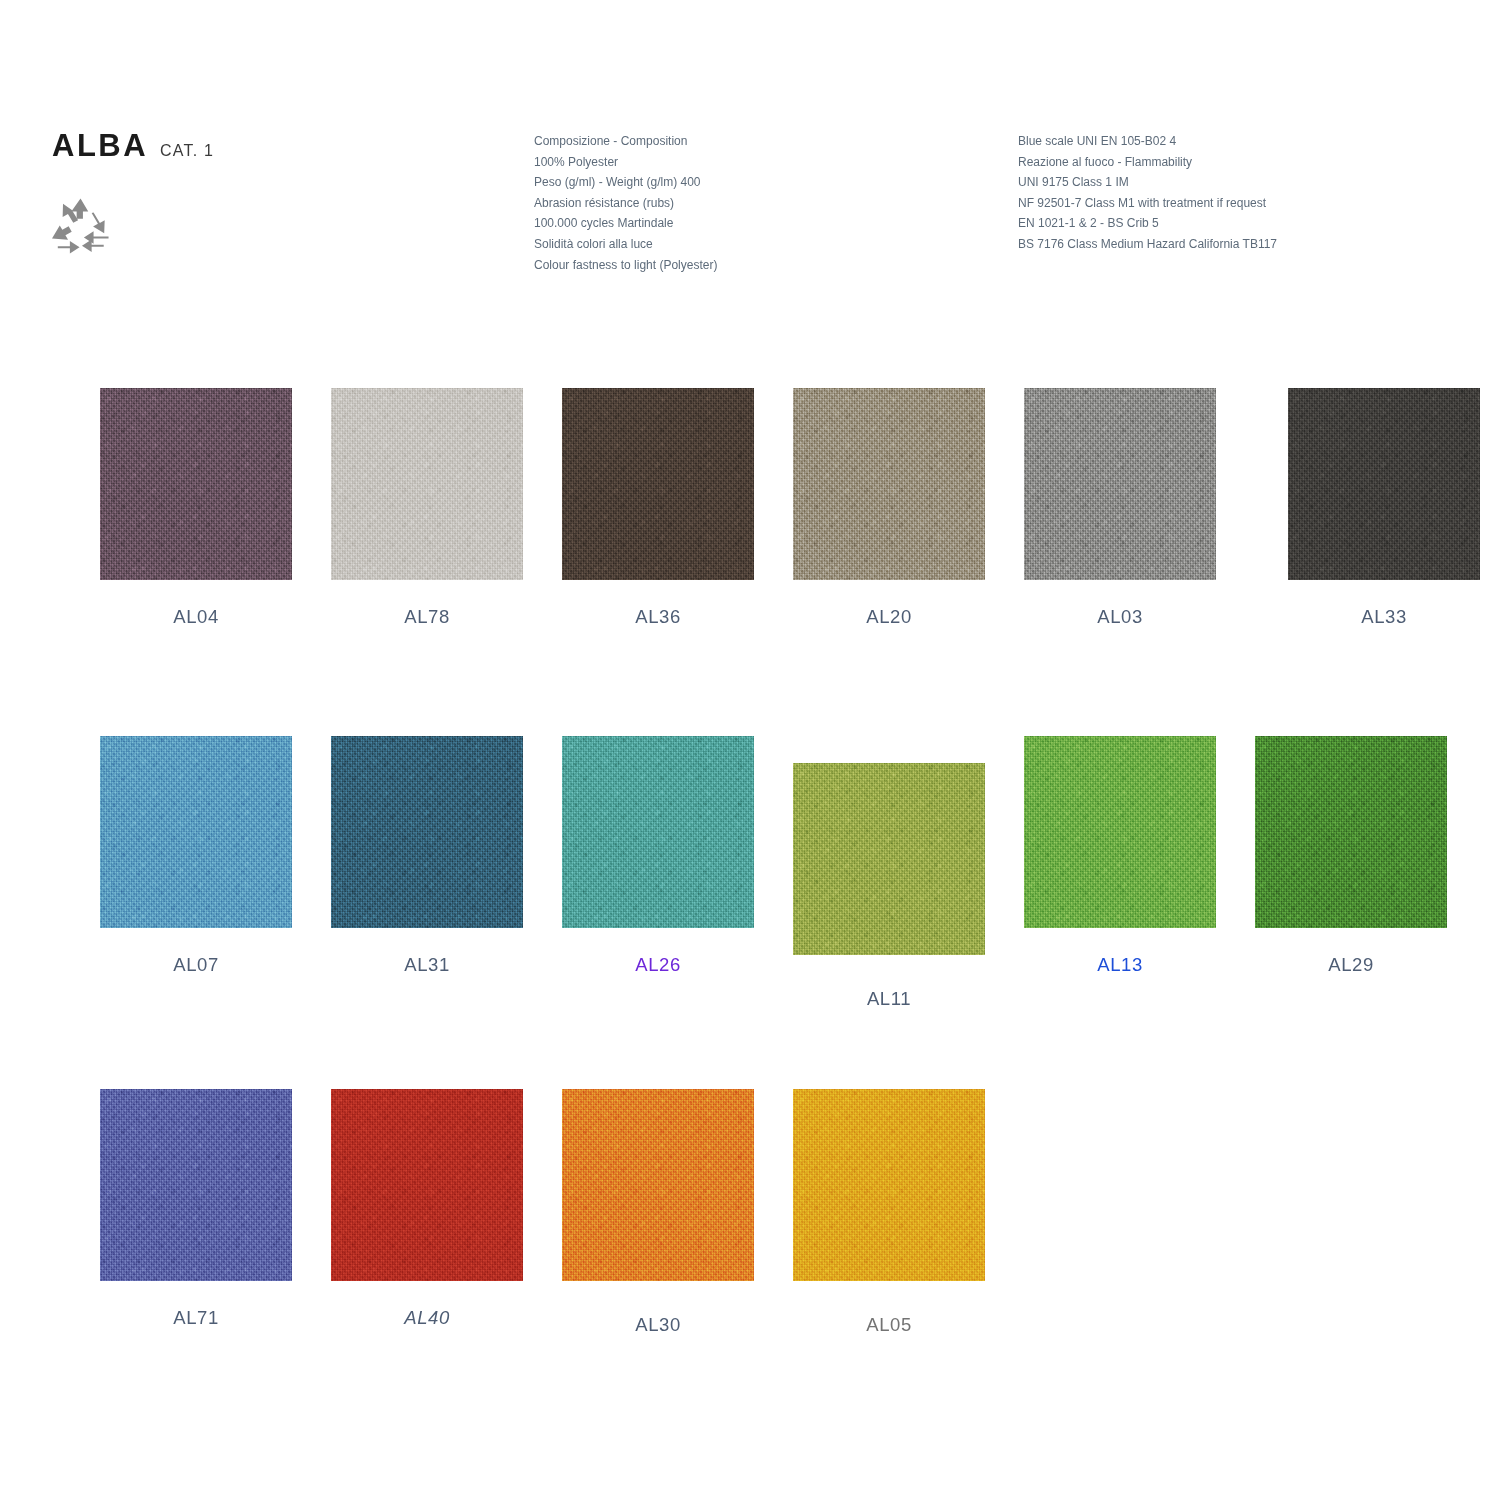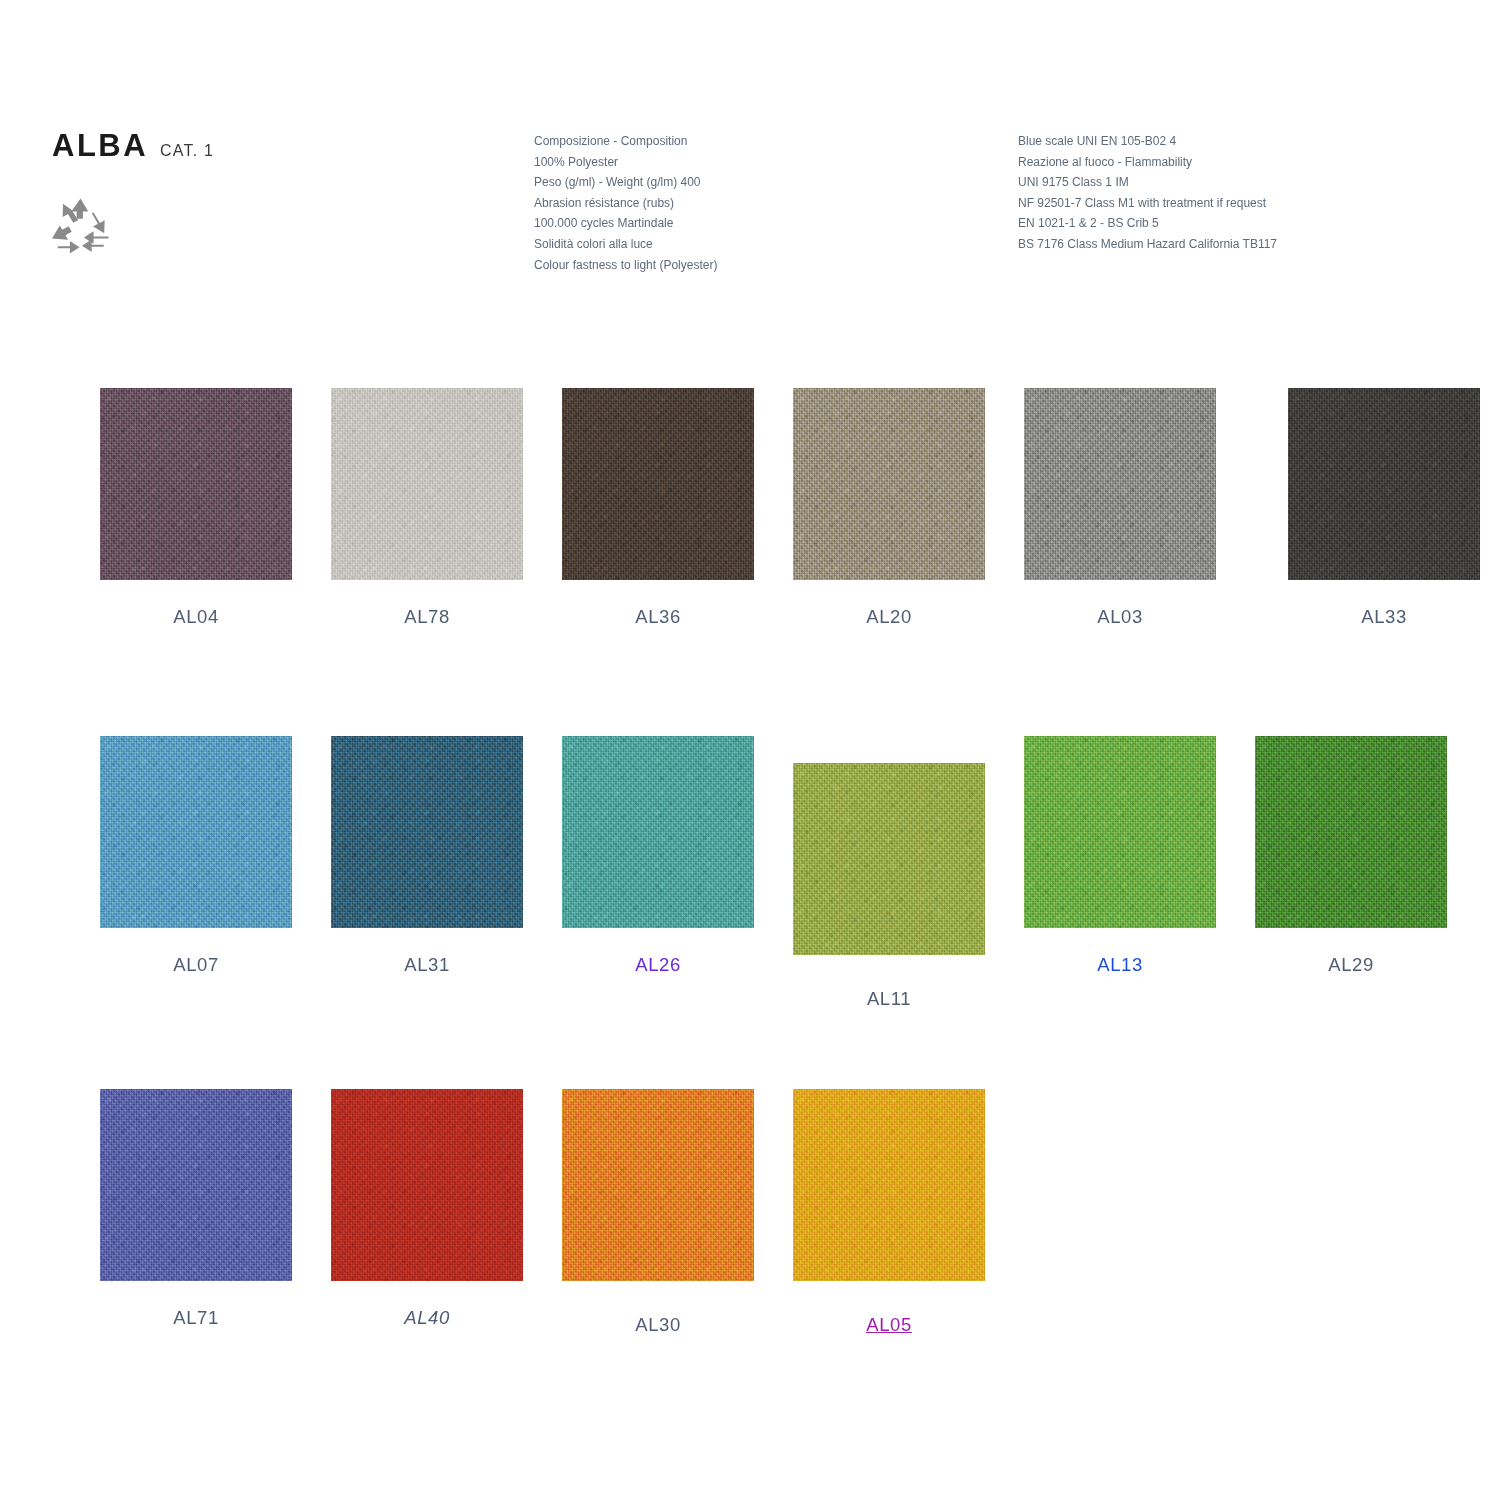--- a/index.html
+++ b/index.html
@@ -253,16 +253,16 @@
       <div class="swatch-cell" style="left: 231px; font-style: italic;">
         <div class="swatch-chip" style="background-color: rgb(181, 46, 35);"></div>
         <span class="swatch-label" style="color: rgb(78, 93, 116);">AL40</span>
       </div>
       <div class="swatch-cell" style="left: 462px;">
         <div class="swatch-chip" style="background-color: rgb(224, 129, 39);"></div>
         <span class="swatch-label label-low" style="color: rgb(78, 93, 116);">AL30</span>
       </div>
       <div class="swatch-cell" style="left: 693px;">
         <div class="swatch-chip" style="background-color: rgb(223, 168, 31);"></div>
-        <span class="swatch-label label-low" style="color: #a21caf; text-decoration: underline;">AL05</span>
+        <span class="swatch-label label-low" style="color: #737373;">AL05</span>
       </div>
     </div>
 </div>
 
 </body></html>

